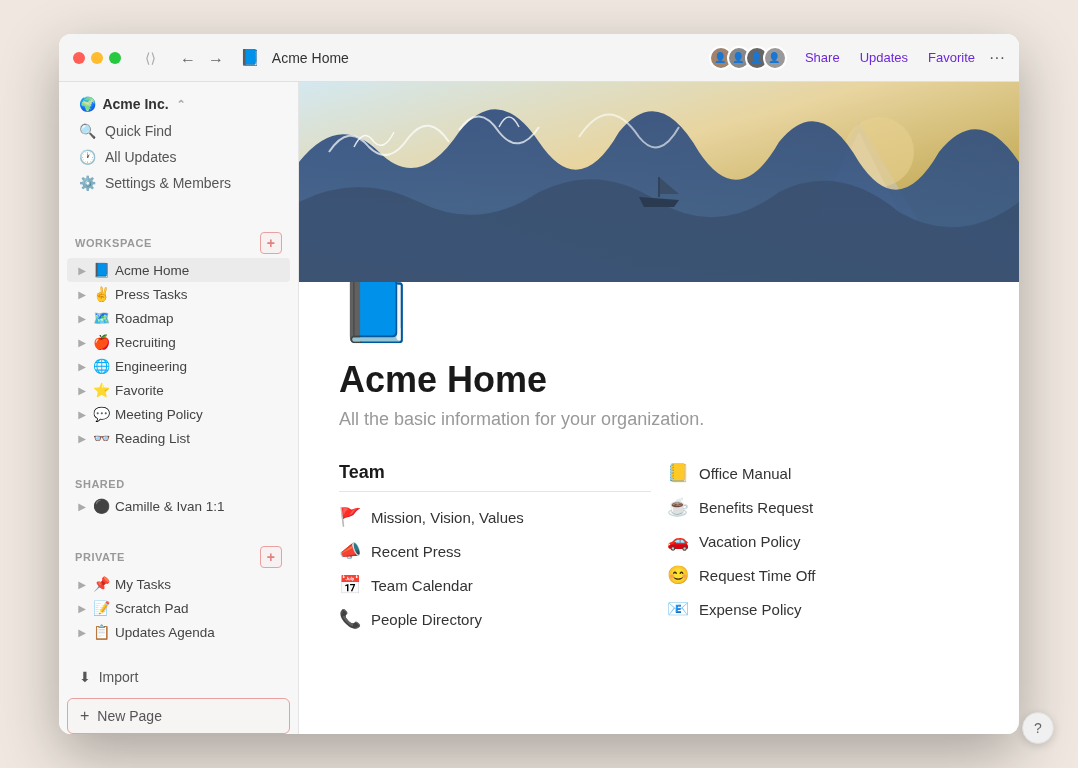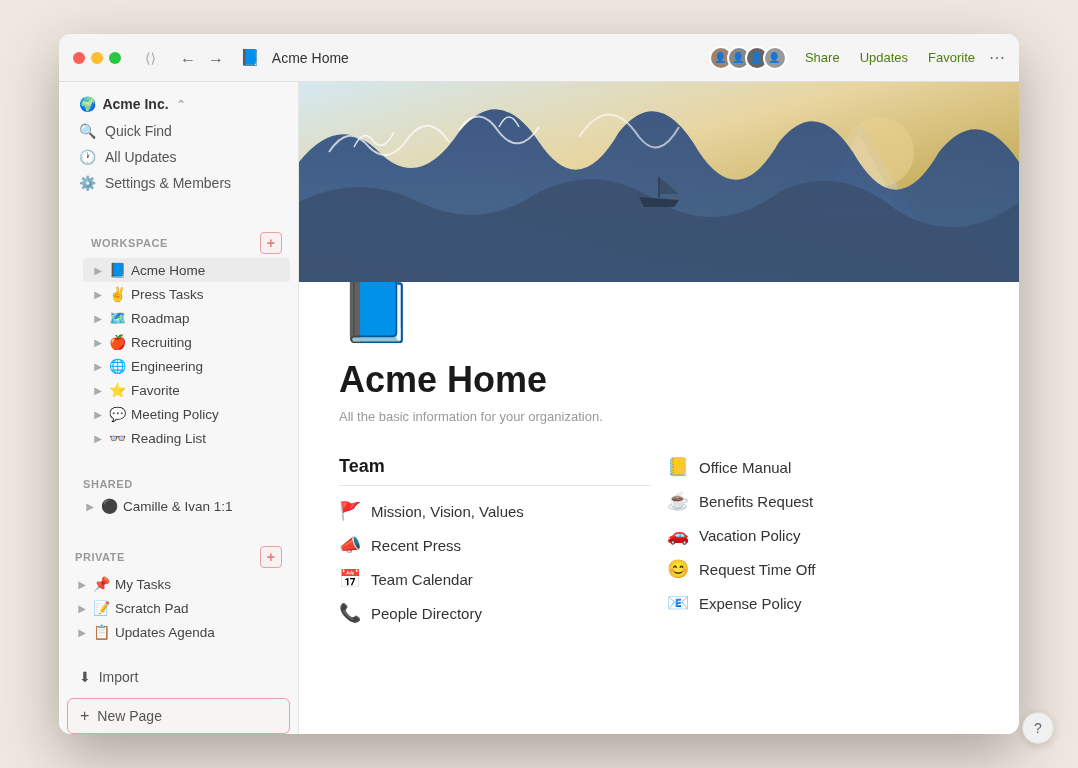--- a/index.html
+++ b/index.html
@@ -120,21 +120,21 @@
     .titlebar-actions {
       display: flex;
       gap: 8px;
       align-items: center;
     }
 
     .titlebar-action-btn {
       background: none;
       border: none;
       font-size: 13px;
-      color: #4d7c0f;
+      color: #6d28d9;
       cursor: pointer;
       padding: 2px 6px;
     }
 
     .titlebar-more {
       font-size: 16px;
       color: #555;
       cursor: pointer;
     }
 
@@ -307,21 +307,21 @@
     }
 
     .page-title {
       font-size: 36px;
       font-weight: 700;
       color: #1a1a1a;
       margin-bottom: 8px;
     }
 
     .page-subtitle {
-      font-size: 13px;
+      font-size: 18px;
       color: #999;
       margin-bottom: 32px;
     }
 
     .content-columns {
       display: grid;
       grid-template-columns: 1fr 1fr;
       gap: 16px;
     }
 
@@ -426,21 +426,21 @@
           <span>All Updates</span>
         </div>
         <div class="sidebar-nav-item">
           <span class="sidebar-nav-icon">⚙️</span>
           <span>Settings &amp; Members</span>
         </div>
       </div>
 
       <div class="sidebar-divider"></div>
 
-      <div style="padding: 0 8px; margin-left: 16px;">
+      <div style="padding: 0 8px;">
         <div class="sidebar-section-header">
           <span>WORKSPACE</span>
           <div class="sidebar-section-add">+</div>
         </div>
 
         <div class="sidebar-tree-item active">
           <span class="tree-chevron">▶</span>
           <span class="tree-icon">📘</span>
           <span>Acme Home</span>
         </div>
@@ -476,21 +476,21 @@
         </div>
         <div class="sidebar-tree-item">
           <span class="tree-chevron">▶</span>
           <span class="tree-icon">👓</span>
           <span>Reading List</span>
         </div>
       </div>
 
       <div class="sidebar-divider"></div>
 
-      <div style="padding: 0 16px;">
+      <div style="padding: 0 8px;">
         <div class="sidebar-section-header">
           <span>SHARED</span>
         </div>
         <div class="sidebar-tree-item">
           <span class="tree-chevron">▶</span>
           <span class="tree-icon">⚫</span>
           <span>Camille &amp; Ivan 1:1</span>
         </div>
       </div>
 

